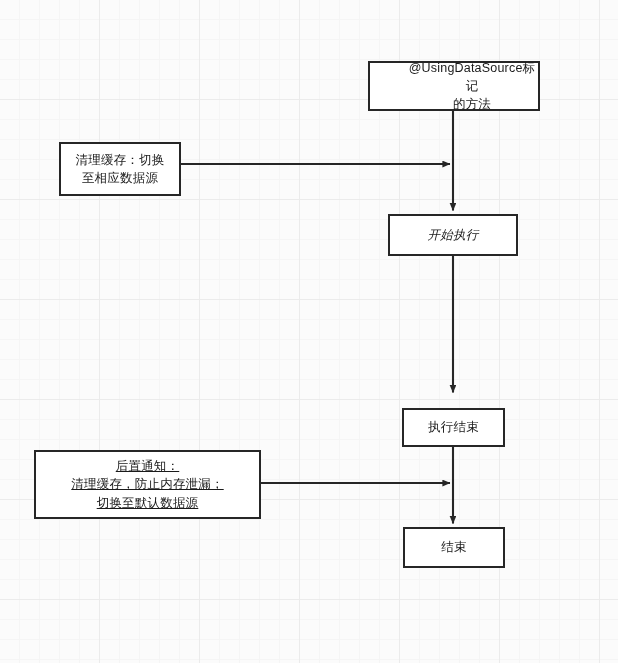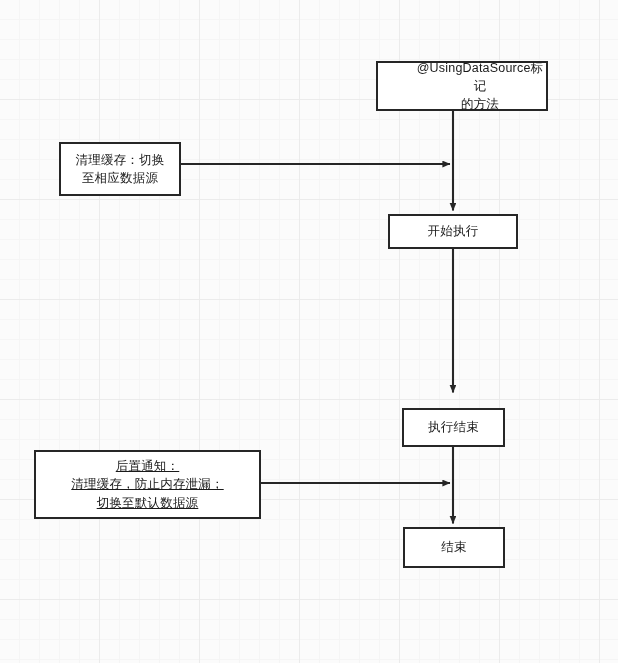--- a/index.html
+++ b/index.html
@@ -66,27 +66,27 @@
 
     <line x1="181" y1="164" x2="450" y2="164" stroke="#262626" stroke-width="2.1" marker-end="url(#arrowhead)"></line>
 
     <line x1="453" y1="247" x2="453" y2="392.5" stroke="#262626" stroke-width="2.1" marker-end="url(#arrowhead)"></line>
 
     <line x1="453" y1="435" x2="453" y2="523.5" stroke="#262626" stroke-width="2.1" marker-end="url(#arrowhead)"></line>
 
     <line x1="261" y1="483" x2="450" y2="483" stroke="#262626" stroke-width="2.1" marker-end="url(#arrowhead)"></line>
   </svg>
 
-  <div class="node" style="left:376px; top:61px; width:172px; height:50px;padding-left:36px;">@UsingDataSource标记
+  <div class="node" style="left:368px; top:61px; width:172px; height:50px;padding-left:36px;">@UsingDataSource标记
 的方法</div>
 
   <div class="node" style="left:59px; top:142px; width:122px; height:54px;">清理缓存：切换
 至相应数据源</div>
 
-  <div class="node" style="left:388px; top:214px; width:130px; height:35px;">开始执行</div>
+  <div class="node" style="left:388px; top:214px; width:130px; height:42px;font-style:italic;">开始执行</div>
 
   <div class="node" style="left:402px; top:396px; width:103px; height:39px;margin-top:12px;">执行结束</div>
 
   <div class="node" style="left:34px; top:450px; width:227px; height:69px;text-decoration:underline;">后置通知：
 清理缓存，防止内存泄漏；
 切换至默认数据源</div>
 
   <div class="node" style="left:403px; top:527px; width:102px; height:41px;">结束</div>
 
 </div>

